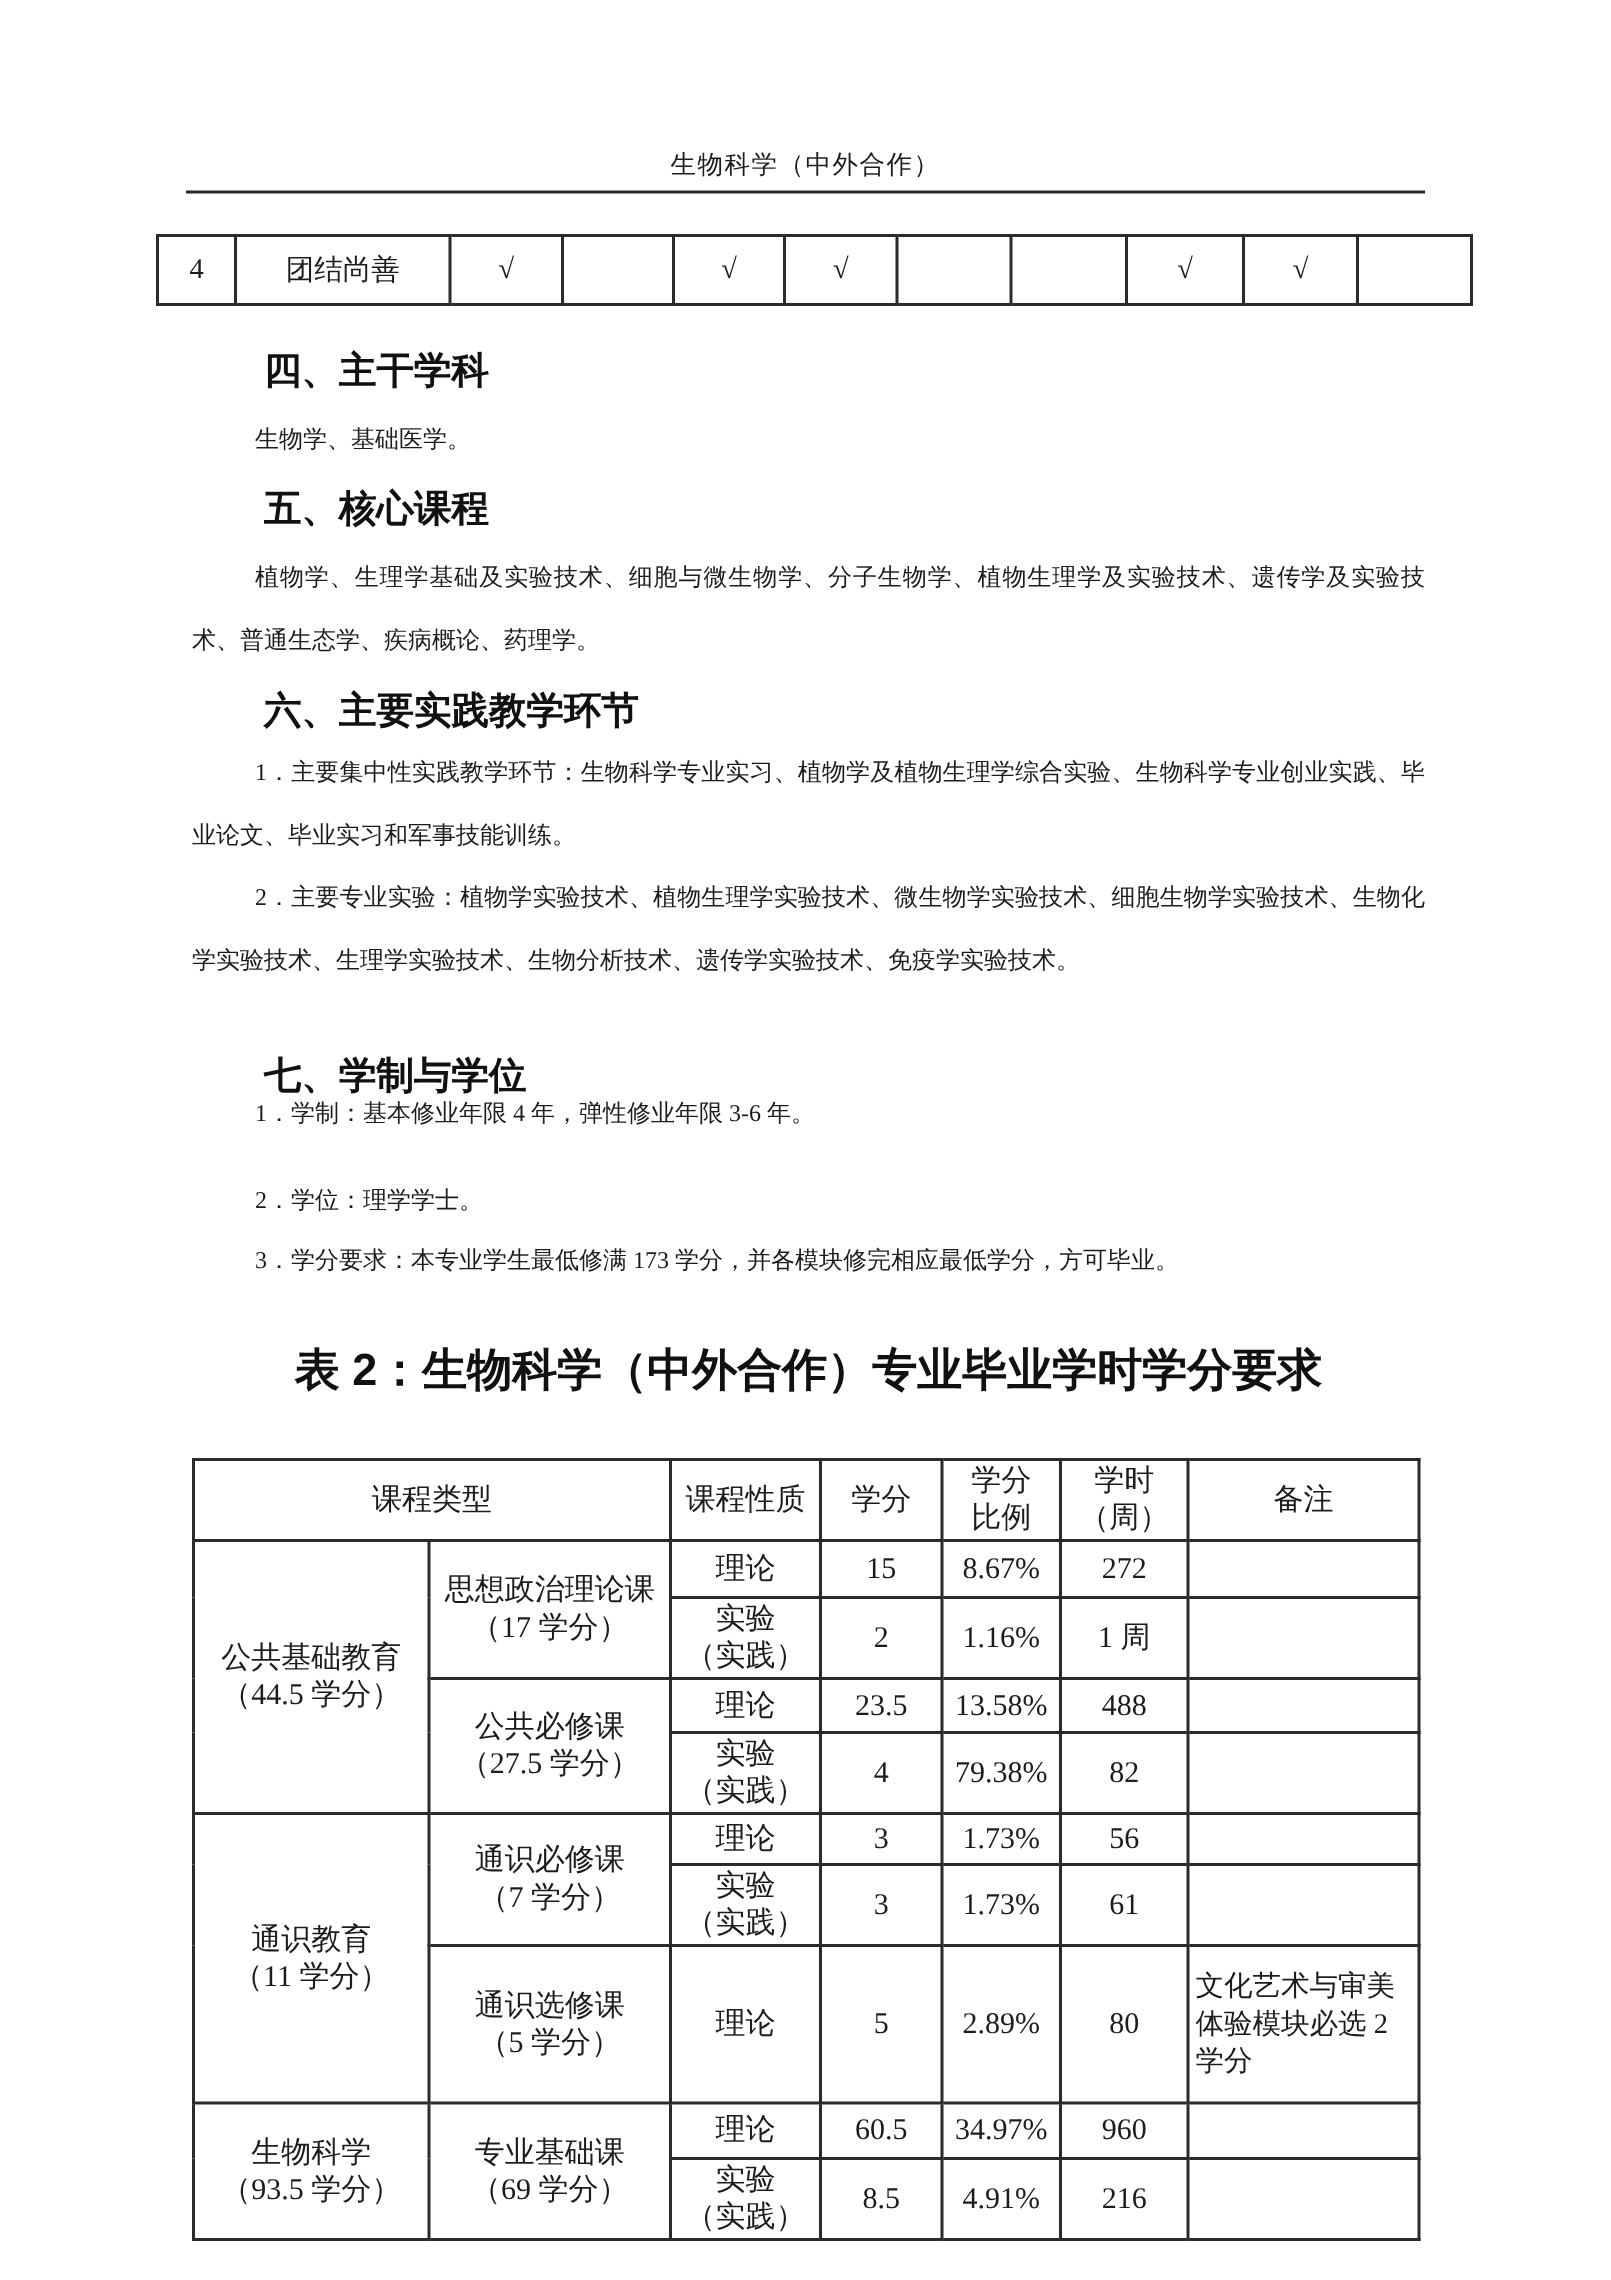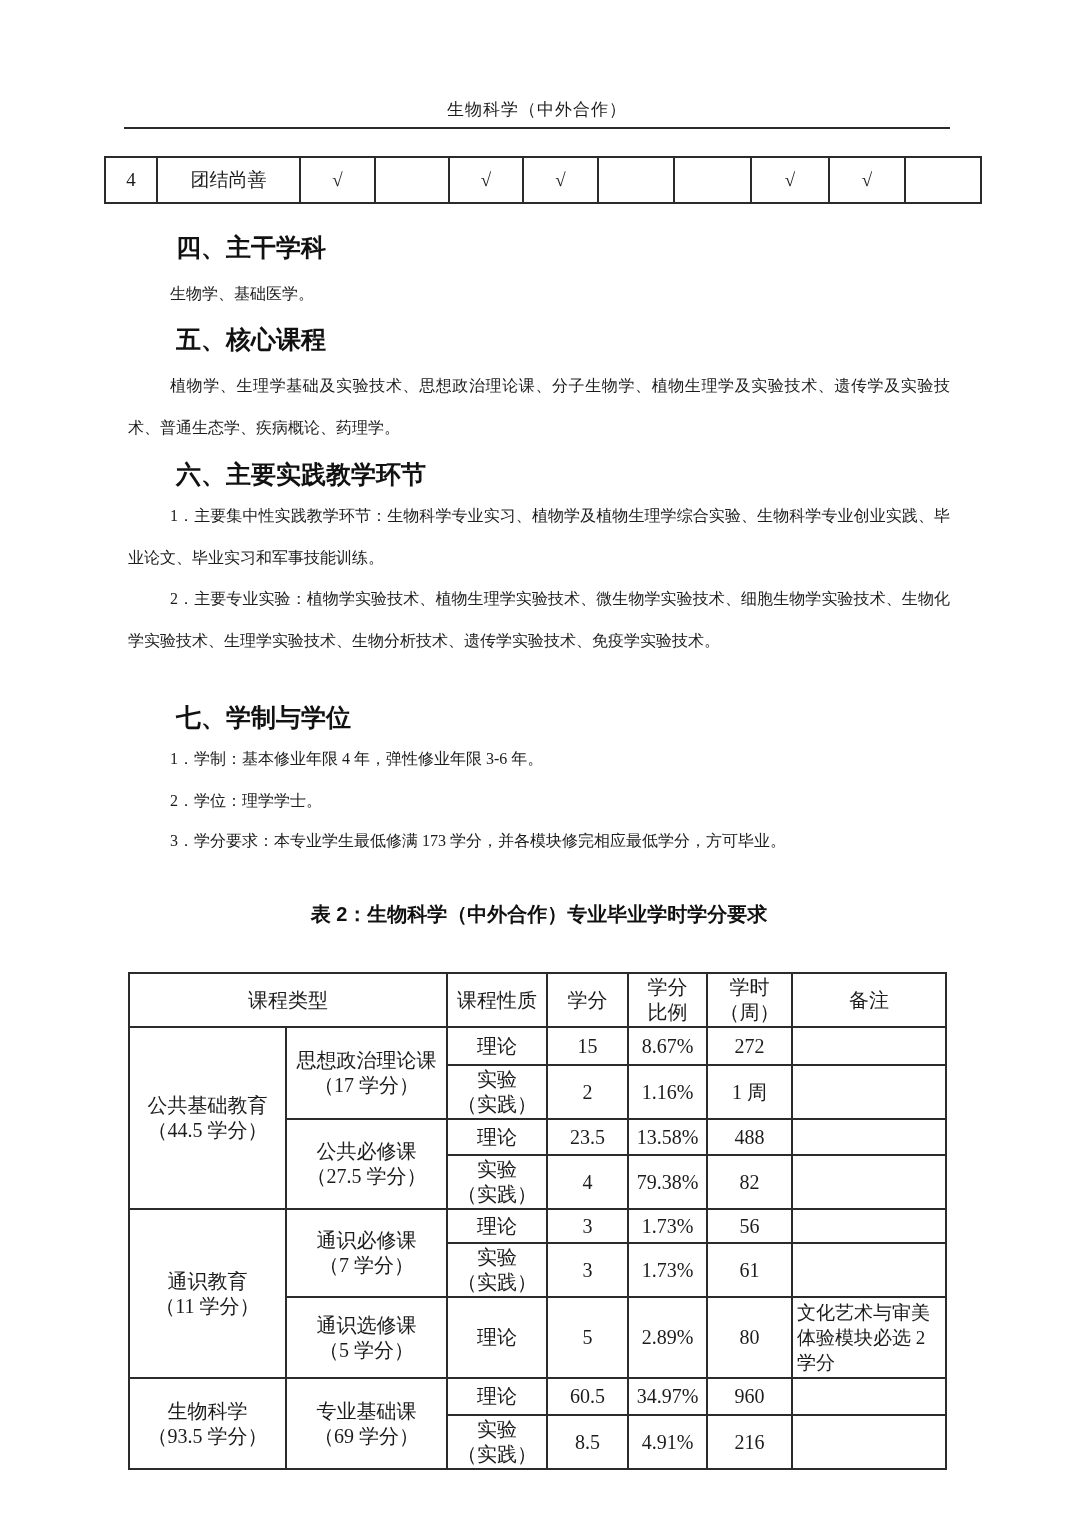--- a/index.html
+++ b/index.html
@@ -38,33 +38,33 @@
   .p{
     position:absolute;left:128px;width:822px;
     font-size:16px;line-height:42px;
     text-align:justify;text-indent:42px;
   }
   
   .tbl-title{
     position:absolute;top:901px;left:128px;width:822px;
     text-align:center;
     font-family:"Liberation Sans","DejaVu Sans",sans-serif;
-    font-weight:bold;font-size:20px;line-height:26px;color:#111;
+    font-weight:bold;font-size:30px;line-height:26px;color:#111;
   }
   
   .maintable{
     position:absolute;top:972px;left:128px;
     border-collapse:collapse;table-layout:fixed;
   }
   .maintable td{
     border:2px solid #2b2b2b;text-align:center;vertical-align:middle;
     font-size:20px;line-height:25px;padding:1px 2px;overflow:hidden;
   }
   .maintable .note{
-    font-size:19px;line-height:25px;text-align:left;padding:2px 4px;
+    font-size:19px;line-height:25px;text-align:left;padding:14px 4px;
   }
   .ln{display:block;}
 </style>
 </head>
 <body>
 
 <div class="page">
 
   <div class="running-head">
     <span>生物科学（中外合作）</span>
@@ -98,28 +98,28 @@
       <td>√</td>
       <td></td>
     </tr>
   </tbody>
     </table>
 
   <div class="h" style="top:233px">四、主干学科</div>
   <div class="p" style="top:273px">生物学、基础医学。</div>
 
   <div class="h" style="top:325px">五、核心课程</div>
-  <div class="p" style="top:365px">植物学、生理学基础及实验技术、思想政治理论课、分子生物学、植物生理学及实验技术、遗传学及实验技术、普通生态学、疾病概论、药理学。</div>
+  <div class="p" style="top:365px">植物学、生理学基础及实验技术、细胞与微生物学、分子生物学、植物生理学及实验技术、遗传学及实验技术、普通生态学、疾病概论、药理学。</div>
 
   <div class="h" style="top:460px">六、主要实践教学环节</div>
   <div class="p" style="top:495px">1．主要集中性实践教学环节：生物科学专业实习、植物学及植物生理学综合实验、生物科学专业创业实践、毕业论文、毕业实习和军事技能训练。</div>
   <div class="p" style="top:578px">2．主要专业实验：植物学实验技术、植物生理学实验技术、微生物学实验技术、细胞生物学实验技术、生物化学实验技术、生理学实验技术、生物分析技术、遗传学实验技术、免疫学实验技术。</div>
 
   <div class="h" style="top:703px">七、学制与学位</div>
-  <div class="p" style="top:738px">1．学制：基本修业年限 4 年，弹性修业年限 3-6 年。</div>
+  <div class="p" style="top:722px">1．学制：基本修业年限 4 年，弹性修业年限 3-6 年。</div>
   <div class="p" style="top:780px">2．学位：理学学士。</div>
   <div class="p" style="top:820px">3．学分要求：本专业学生最低修满 173 学分，并各模块修完相应最低学分，方可毕业。</div>
 
   <div class="tbl-title">表 2：生物科学（中外合作）专业毕业学时学分要求</div>
 
   <table class="maintable">
     <colgroup>
       <col style="width:157px">
         <col style="width:161px">
         <col style="width:100px">

